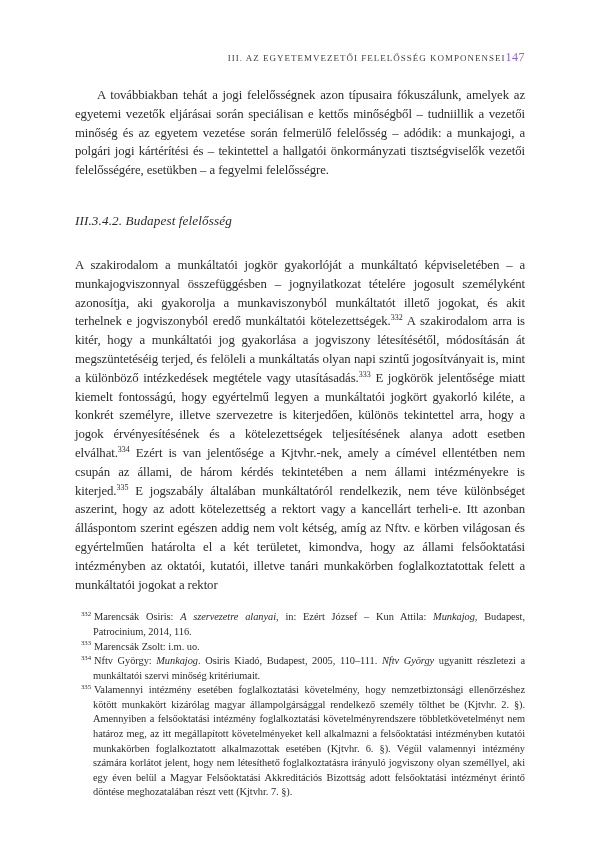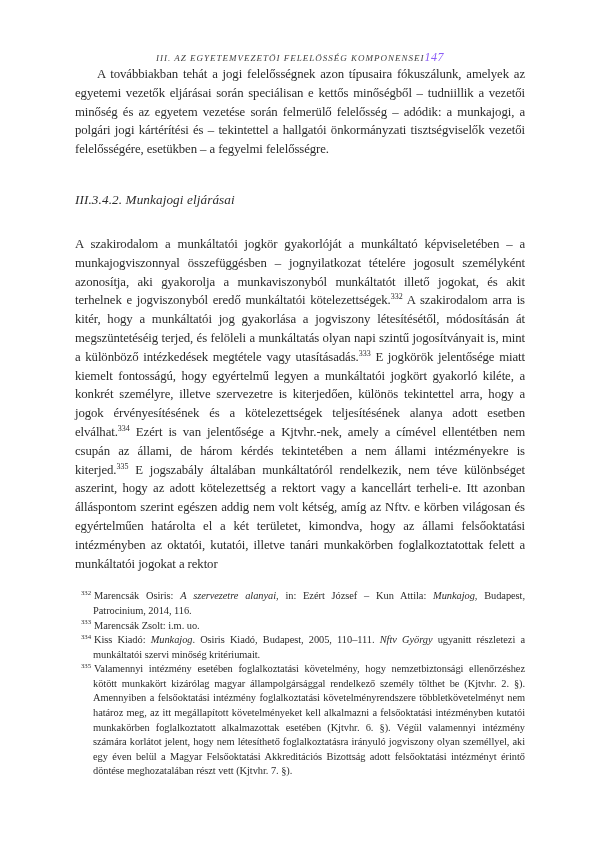--- a/index.html
+++ b/index.html
@@ -15,23 +15,22 @@
     width: 600px;
     height: 858px;
     padding: 50px 75px 0 75px;
     background: #ffffff;
     font-family: "Liberation Serif", serif;
     color: #2b2b2b;
     overflow: hidden;
   }
   .running-head {
     display: flex;
-    justify-content: center;
+    justify-content: flex-end;
     align-items: baseline;
-    font-style: italic;
   }
   .head-title {
     font-size: 9px;
     letter-spacing: 1px;
     text-transform: uppercase;
     color: #414141;
     white-space: nowrap;
   }
   .head-page {
     font-size: 12px;
@@ -41,20 +40,21 @@
   .para {
     margin: 0;
     font-size: 12.8px;
     line-height: 18.8px;
     letter-spacing: -0.1px;
     text-align: justify;
     hyphens: auto;
     -webkit-hyphens: auto;
   }
   .p-intro {
+    margin-top: 21px;
     text-indent: 22px;
   }
   .section-heading {
     margin: 33px 0 27px 0;
     font-size: 13.2px;
     font-weight: normal;
     font-style: italic;
     letter-spacing: 0.1px;
     color: #2b2b2b;
   }
@@ -93,29 +93,29 @@
 
 <div class="page">
 
   <div class="running-head">
     <span class="head-title">III. AZ EGYETEMVEZETŐI FELELŐSSÉG KOMPONENSEI</span>
     <span class="head-page">147</span>
   </div>
 
   <p class="para p-intro">A továbbiakban tehát a jogi felelősségnek azon típusaira fókuszálunk, amelyek az egyetemi vezetők eljárásai során speciálisan e kettős minőségből – tudniillik a vezetői minőség és az egyetem vezetése során felmerülő felelősség – adódik: a munkajogi, a polgári jogi kártérítési és – tekintettel a hallgatói önkormányzati tisztségviselők vezetői felelősségére, esetükben – a fegyelmi felelősségre.</p>
 
-  <h3 class="section-heading">III.3.4.2. Munkajogi eljárásai</h3>
+  <h3 class="section-heading">III.3.4.2. Budapest felelősség</h3>
 
   <p class="para"><span>A szakirodalom a munkáltatói jogkör gyakorlóját a munkáltató képviseletében – a munkajogviszonnyal összefüggésben – jognyilatkozat tételére jogosult személyként azonosítja, aki gyakorolja a munkaviszonyból munkáltatót illető jogokat, és akit terhelnek e jogviszonyból eredő munkáltatói kötelezettségek.</span><sup class="fnref">332</sup><span> A szakirodalom arra is kitér, hogy a munkáltatói jog gyakorlása a jogviszony létesítésétől, módosításán át megszüntetéséig terjed, és felöleli a munkáltatás olyan napi szintű jogosítványait is, mint a különböző intézkedések megtétele vagy utasításadás.</span><sup class="fnref">333</sup><span> E jogkörök jelentősége miatt kiemelt fontosságú, hogy egyértelmű legyen a munkáltatói jogkört gyakorló kiléte, a konkrét személyre, illetve szervezetre is kiterjedően, különös tekintettel arra, hogy a jogok érvényesítésének és a kötelezettségek teljesítésének alanya adott esetben elválhat.</span><sup class="fnref">334</sup><span> Ezért is van jelentősége a Kjtvhr.-nek, amely a címével ellentétben nem csupán az állami, de három kérdés tekintetében a nem állami intézményekre is kiterjed.</span><sup class="fnref">335</sup><span> E jogszabály általában munkáltatóról rendelkezik, nem téve különbséget aszerint, hogy az adott kötelezettség a rektort vagy a kancellárt terheli-e. Itt azonban álláspontom szerint egészen addig nem volt kétség, amíg az Nftv. e körben világosan és egyértelműen határolta el a két területet, kimondva, hogy az állami felsőoktatási intézményben az oktatói, kutatói, illetve tanári munkakörben foglalkoztatottak felett a munkáltatói jogokat a rektor</span></p>
 
   <div class="footnotes">
 
     <p class="footnote"><sup class="fn-num">332</sup><span>Marencsák Osiris: </span><i>A szervezetre alanyai</i><span>, in: Ezért József – Kun Attila: </span><i>Munkajog</i><span>, Budapest, Patrocinium, 2014, 116.</span></p>
 
     <p class="footnote"><sup class="fn-num">333</sup><span>Marencsák Zsolt: i.m. uo.</span></p>
 
-    <p class="footnote"><sup class="fn-num">334</sup><span>Kiss Kiadó: </span><i>Munkajog</i><span>. Osiris Kiadó, Budapest, 2005, 110–111. </span><i>Nftv György</i><span> ugyanitt részletezi a munkáltatói szervi minőség kritériumait.</span></p>
+    <p class="footnote"><sup class="fn-num">334</sup><span>Nftv György: </span><i>Munkajog</i><span>. Osiris Kiadó, Budapest, 2005, 110–111. </span><i>Nftv György</i><span> ugyanitt részletezi a munkáltatói szervi minőség kritériumait.</span></p>
 
     <p class="footnote"><sup class="fn-num">335</sup><span>Valamennyi intézmény esetében foglalkoztatási követelmény, hogy nemzetbiztonsági ellenőrzéshez kötött munkakört kizárólag magyar állampolgársággal rendelkező személy tölthet be (Kjtvhr. 2. §). Amennyiben a felsőoktatási intézmény foglalkoztatási követelményrendszere többletkövetelményt nem határoz meg, az itt megállapított követelményeket kell alkalmazni a felsőoktatási intézményben kutatói munkakörben foglalkoztatott alkalmazottak esetében (Kjtvhr. 6. §). Végül valamennyi intézmény számára korlátot jelent, hogy nem létesíthető foglalkoztatásra irányuló jogviszony olyan személlyel, aki egy éven belül a Magyar Felsőoktatási Akkreditációs Bizottság adott felsőoktatási intézményt érintő döntése meghozatalában részt vett (Kjtvhr. 7. §).</span></p>
 
   </div>
 
 </div>
 
 </body></html>

